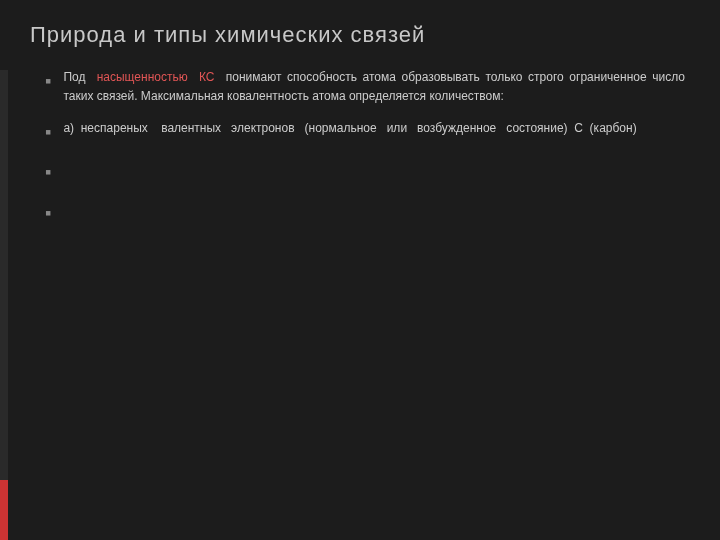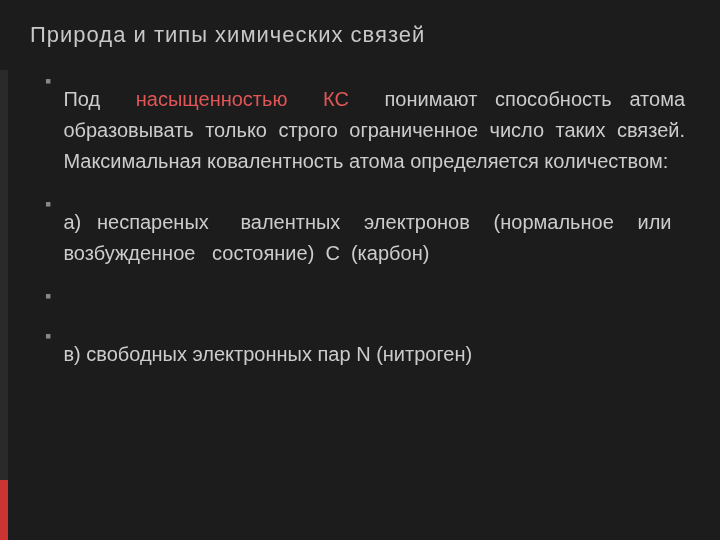--- a/index.html
+++ b/index.html
@@ -75,24 +75,23 @@
     .bullet-marker {
       color: #888;
       font-size: 18px;
       margin-top: 1px;
       flex-shrink: 0;
       line-height: 1.4;
     }
 
     .bullet-text {
       color: #cccccc;
-      font-size: 20px;
+      font-size: 12px;
       line-height: 1.55;
       text-align: justify;
-      margin-top: 16px;
     }
 
     .highlight-red {
       color: #e05555;
     }
   </style>
 </head>
 <body>
 
 <div class="slide-container">
@@ -121,17 +120,16 @@
         а)&nbsp; неспареных &nbsp;&nbsp; валентных &nbsp; электронов &nbsp; (нормальное &nbsp; или &nbsp; возбужденное &nbsp; состояние) &nbsp;С&nbsp; (карбон)
       </span>
     </div>
 
     <div class="bullet-item">
       <span class="bullet-marker">▪</span>
     </div>
 
     <div class="bullet-item">
       <span class="bullet-marker">▪</span>
-      <span class="bullet-text">в) свободных электронных пар N (нитроген)</span>
     </div>
 
   </div>
 </div>
 
 </body></html>

